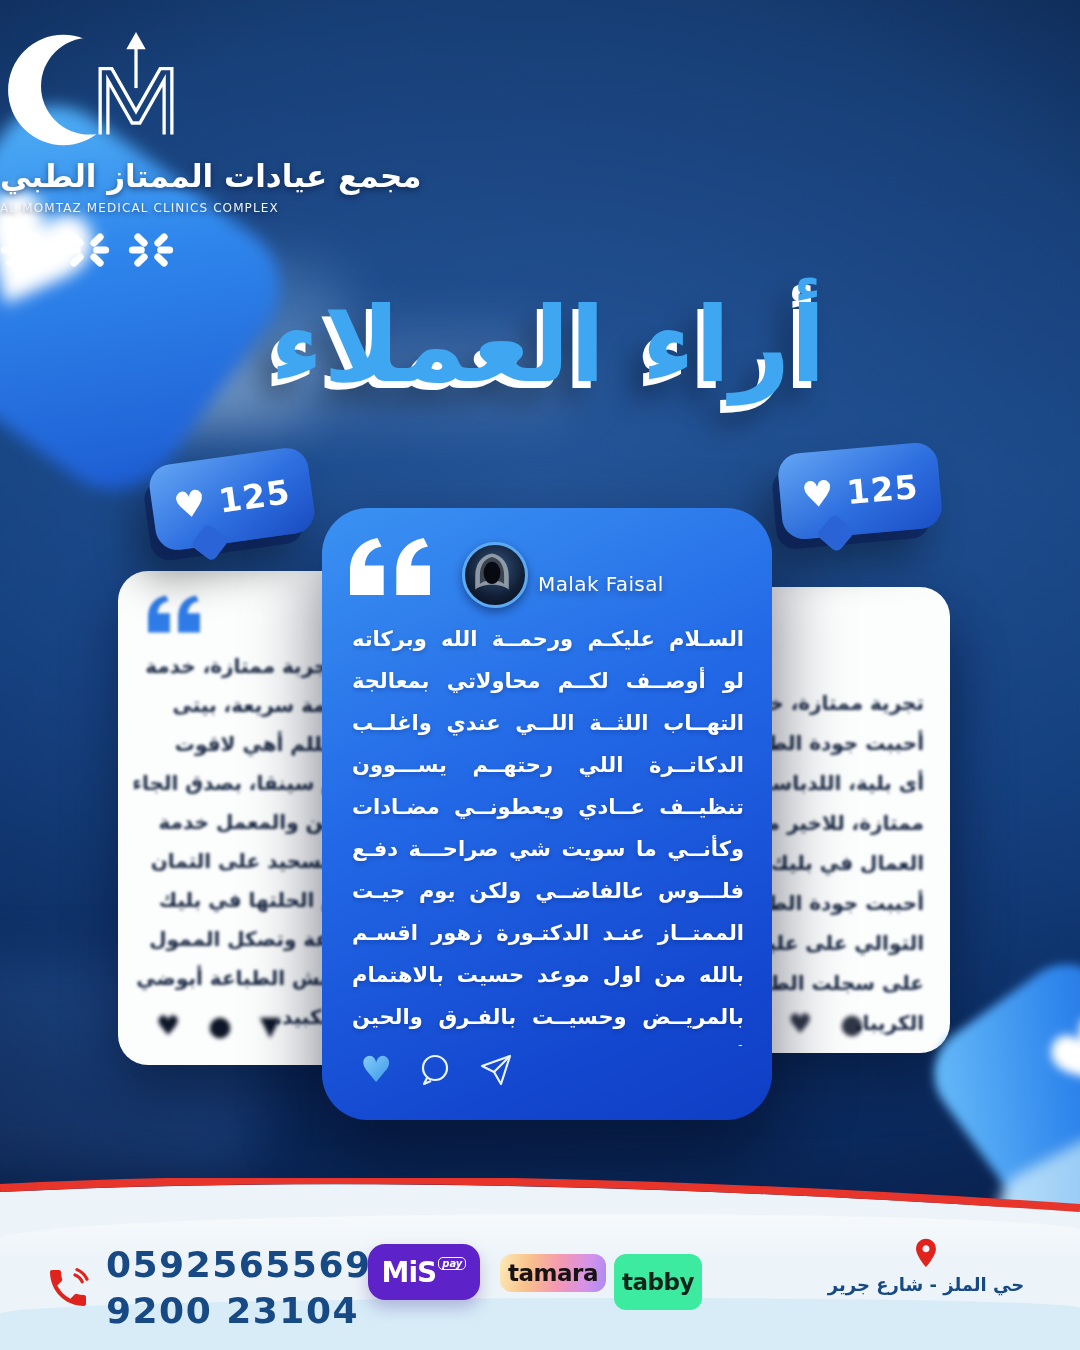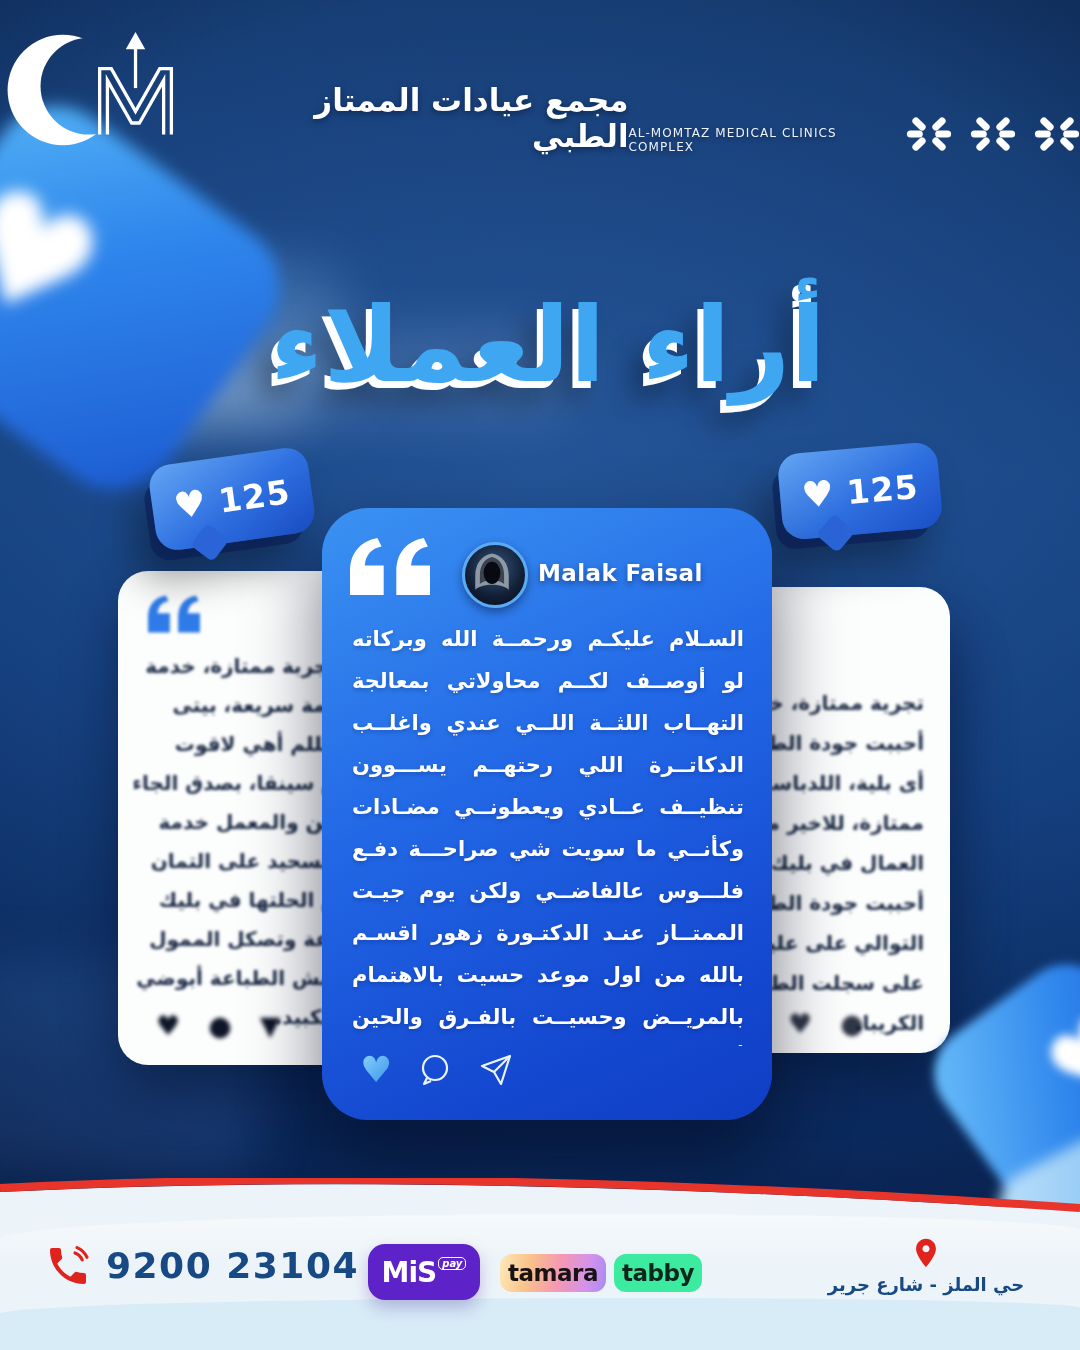--- a/index.html
+++ b/index.html
@@ -24,22 +24,22 @@
     transform:rotate(36deg);filter:blur(8px);justify-content:flex-start;padding-left:26px;}
   .tile-tl .tile-heart{font-size:150px;transform:rotate(-10deg);}
   .tile-br{left:955px;top:985px;width:190px;height:200px;border-radius:48px;
     background:linear-gradient(120deg,#6cc0fa 0%,#2f86ec 55%,#1c5ad2 100%);
     transform:rotate(-36deg);filter:blur(5px);justify-content:flex-end;padding-right:10px;z-index:4;}
   .tile-br .tile-heart{font-size:95px;}
   .tile-br2{left:1012px;top:1148px;width:150px;height:150px;border-radius:38px;
     background:linear-gradient(120deg,#bfe2fb 0%,#6fb4ef 100%);
     transform:rotate(-28deg);filter:blur(7px);z-index:4;}
   
-  .brand{position:absolute;left:0;right:0;top:28px;display:flex;flex-direction:row;
-    align-items:flex-end;z-index:2;color:#fff;}
+  .brand{position:absolute;left:0;right:0;top:28px;display:flex;flex-direction:column;
+    align-items:flex-start;z-index:2;color:#fff;}
   .brand-name-ar{margin-top:4px;font-size:31px;font-weight:bold;direction:rtl;
     text-shadow:0 2px 6px rgba(0,10,40,.5);}
   .brand-name-en{margin-top:7px;font-size:12px;font-weight:normal;letter-spacing:1.1px;
     color:#eef3fa;text-shadow:0 2px 5px rgba(0,10,40,.5);}
   .stars{margin-top:15px;display:flex;gap:18px;}
   
   .page-title{position:absolute;left:16px;right:0;top:284px;z-index:2;text-align:center;
     direction:rtl;font-size:104px;font-weight:bold;color:#3fa6f2;letter-spacing:-2px;
     text-shadow:-6px 7px 0 #ffffff,-16px 20px 26px rgba(0,0,0,.38);}
   
@@ -69,21 +69,21 @@
   .wcard-right .wicons{left:96px;bottom:14px;opacity:.85;}
   
   .mcard{position:absolute;left:322px;top:508px;width:450px;height:612px;border-radius:46px;z-index:5;
     background:linear-gradient(155deg,#3b92f2 0%,#2268e6 42%,#1448d0 80%,#0f3ec4 100%);
     box-shadow:0 36px 72px rgba(1,8,30,.55);}
   .mquote{position:absolute;left:28px;top:30px;}
   .avatar{position:absolute;left:140px;top:34px;width:60px;height:60px;border-radius:50%;
     border:3px solid #5caaf4;overflow:hidden;
     background:radial-gradient(circle at 50% 38%,#34557e 0%,#101d33 62%,#060b16 100%);
     box-shadow:0 4px 10px rgba(0,15,50,.45);}
-  .reviewer-name{position:absolute;left:216px;top:52px;font-size:23px;font-weight:bold;color:#fff;
+  .reviewer-name{position:absolute;left:216px;top:64px;font-size:20px;font-weight:normal;color:#fff;
     letter-spacing:.4px;text-shadow:0 3px 6px rgba(0,20,70,.45);}
   .review-text{position:absolute;left:30px;top:110px;width:392px;height:428px;overflow:hidden;
     direction:rtl;text-align:justify;font-size:21px;font-weight:bold;line-height:42px;color:#fff;
     text-shadow:0 2px 4px rgba(0,20,70,.25);}
   .actions{position:absolute;left:38px;bottom:32px;display:flex;gap:26px;align-items:center;}
   .action-heart{font-size:36px;line-height:1;background:linear-gradient(135deg,#8ed4fa,#2f8fe8);
     -webkit-background-clip:text;background-clip:text;color:transparent;}
   
   .footer{position:absolute;left:0;top:1178px;width:1080px;height:172px;z-index:10;}
   .footer svg.curve{position:absolute;left:0;top:0;}
@@ -96,21 +96,21 @@
   .phones{color:#174a85;font-weight:bold;font-size:36px;line-height:46px;letter-spacing:1.5px;}
   .pay{position:absolute;display:flex;align-items:center;justify-content:center;font-weight:bold;}
   .pay-mis{left:368px;top:66px;width:112px;height:56px;border-radius:17px;background:#5d23c9;
     color:#fff;box-shadow:0 8px 16px rgba(60,20,140,.25);}
   .mis-word{font-size:28px;letter-spacing:-1px;}
   .mis-pay{font-size:10px;border:1.5px solid #fff;border-radius:5px;padding:0 3px;
     margin-left:2px;transform:translateY(-9px);font-style:italic;}
   .pay-tamara{left:500px;top:76px;width:106px;height:38px;border-radius:12px;color:#181212;
     font-size:23px;letter-spacing:-.5px;
     background:linear-gradient(100deg,#fdeab8 0%,#f9c18a 28%,#f498b4 56%,#d292ec 82%,#a98bf2 100%);}
-  .pay-tabby{left:614px;top:76px;width:88px;height:38px;border-radius:12px;background:#3deba0;
+  .pay-tabby{left:614px;top:76px;width:88px;height:56px;border-radius:12px;background:#3deba0;
     color:#0f241b;font-size:23px;letter-spacing:-.5px;}
   .loc{position:absolute;left:806px;top:58px;width:240px;text-align:center;color:#174a85;}
   .loc-text{margin-top:0;font-size:18px;font-weight:bold;direction:rtl;}
   .heart-glyph{line-height:1;}
 </style>
 </head>
 <body>
 
 <div class="poster">
 
@@ -273,20 +273,21 @@
     </svg>
     <div class="fhighlight"></div>
     <div class="strip"></div>
 
     <div class="phone-group">
       <svg width="48" height="48" viewBox="0 0 24 24">
         <path fill="#e0231d" d="M6.62 10.79c1.44 2.83 3.76 5.14 6.59 6.59l2.2-2.2c.27-.27.67-.36 1.02-.24 1.12.37 2.33.57 3.57.57.55 0 1 .45 1 1V20c0 .55-.45 1-1 1-9.39 0-17-7.61-17-17 0-.55.45-1 1-1h3.5c.55 0 1 .45 1 1 0 1.25.2 2.45.57 3.57.11.35.03.74-.25 1.02l-2.2 2.2z"></path>
         <path fill="none" stroke="#e0231d" stroke-width="1.6" stroke-linecap="round" d="M15.5 5.5 a6.5 6.5 0 0 1 3.6 3.4 M16.5 2.8 a9.8 9.8 0 0 1 5 4.8"></path>
       </svg>
       <div class="phones">
+        <div>0592565569</div>
         <div>9200 23104</div>
       </div>
     </div>
 
     <div class="pay pay-mis">
       <span class="mis-word">MiS</span>
       <span class="mis-pay">pay</span>
     </div>
     <div class="pay pay-tamara">
       <span>tamara</span>

